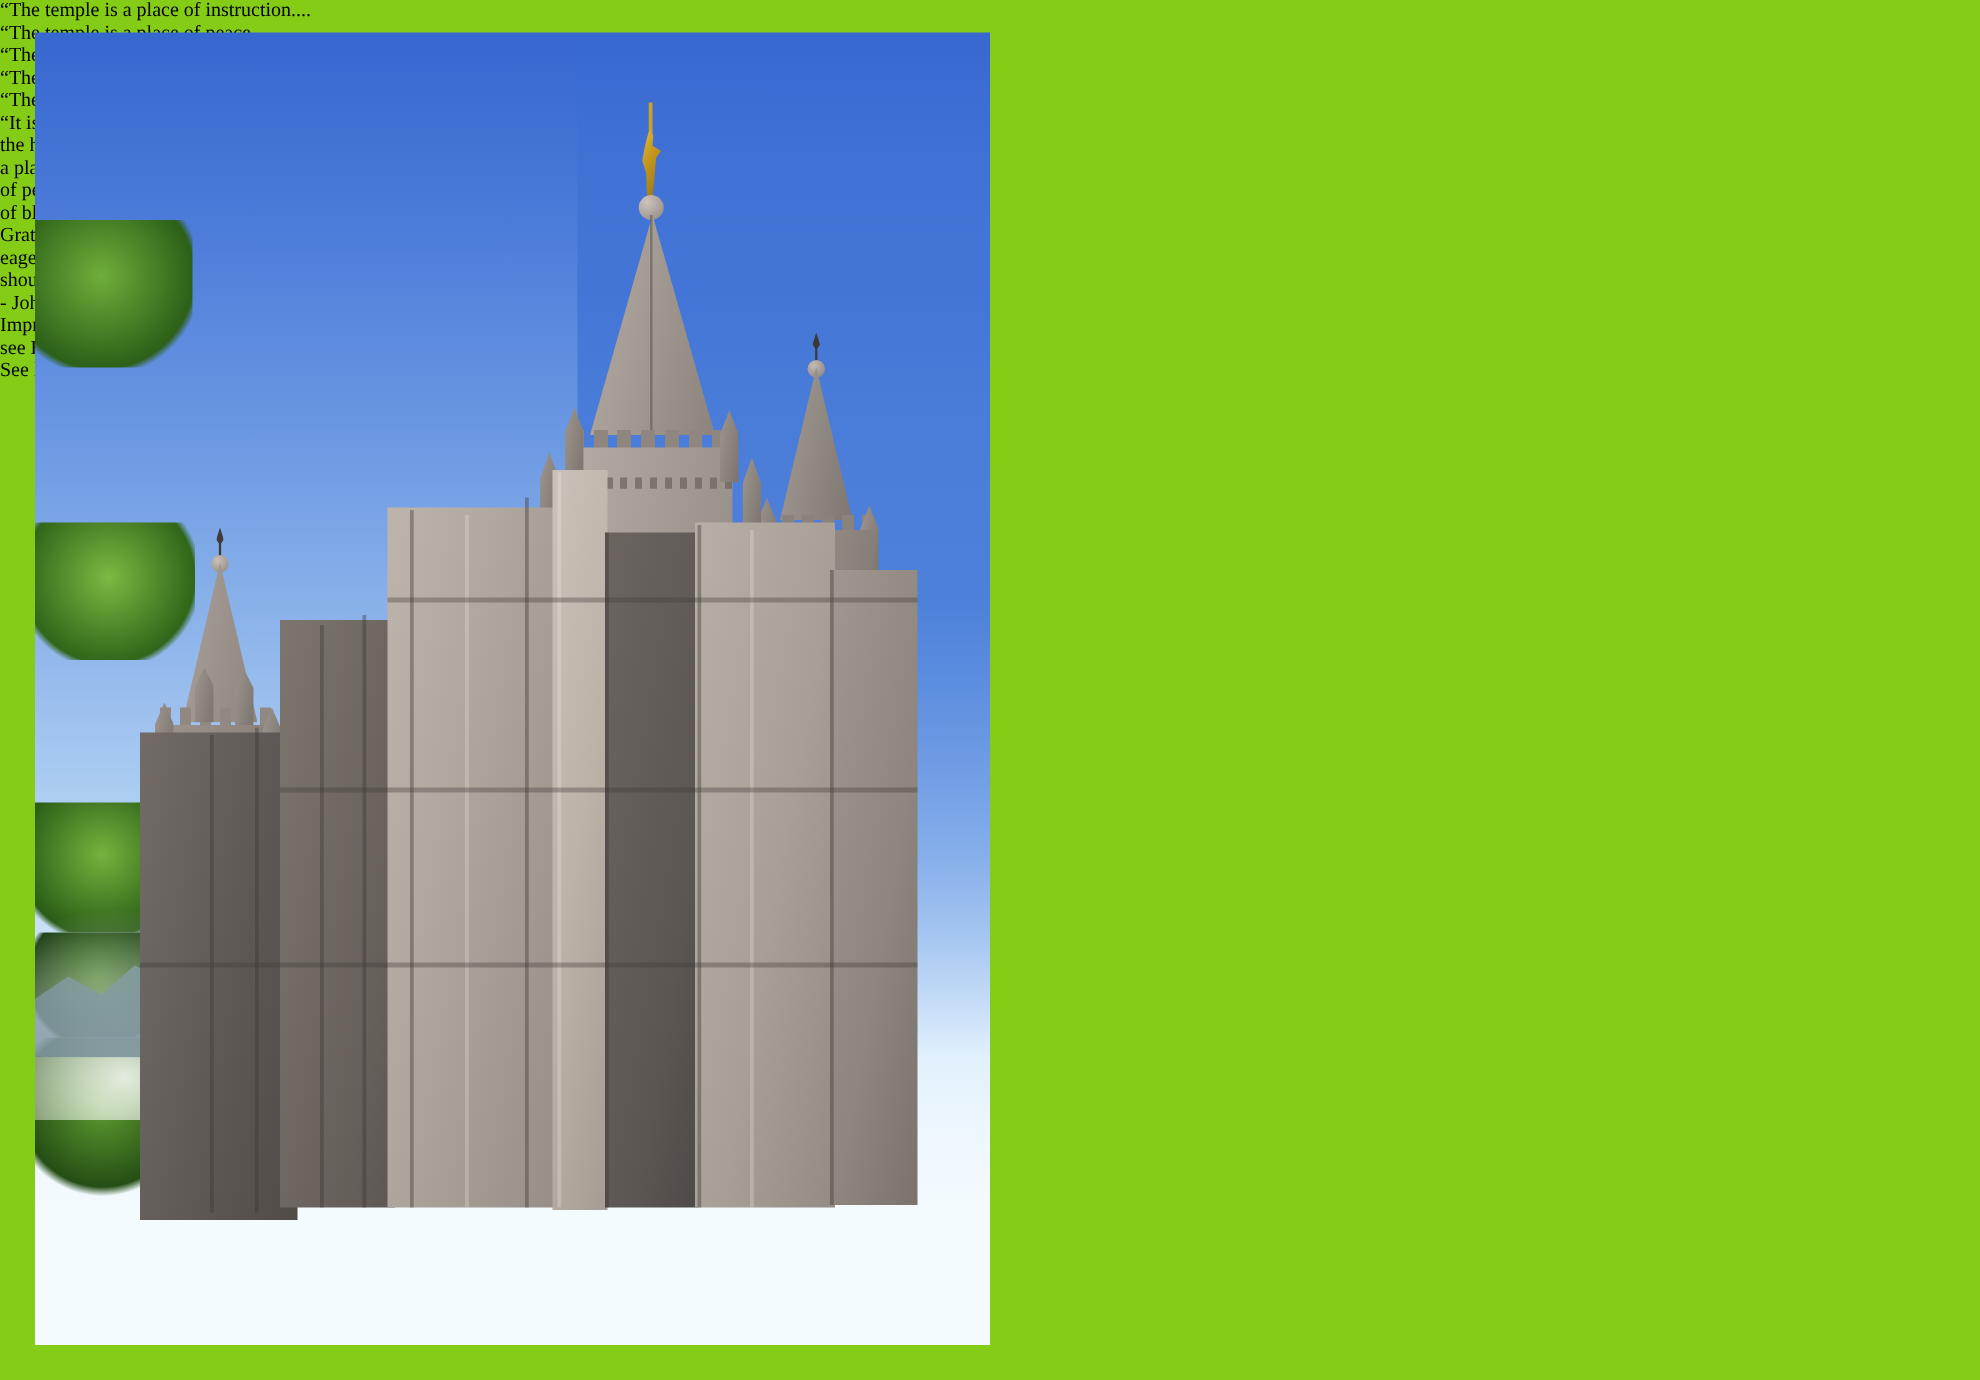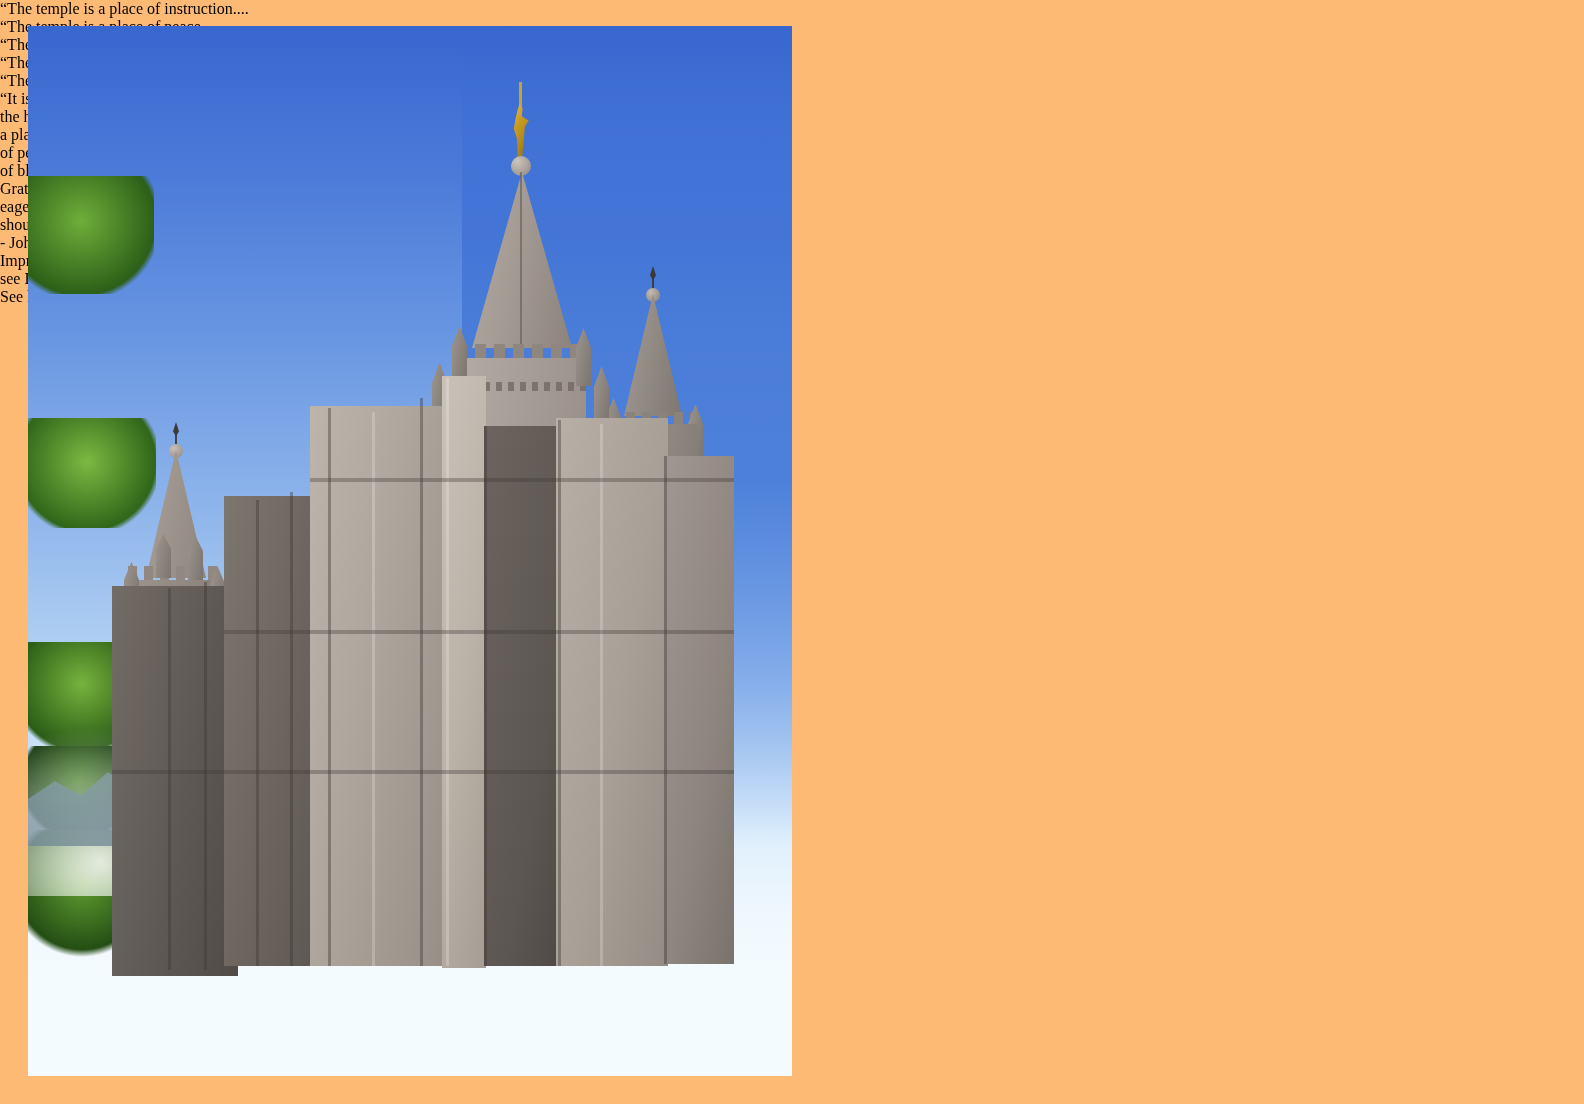--- a/index.html
+++ b/index.html
@@ -6,21 +6,21 @@
   body{
     width:1584px;height:1104px;overflow:hidden;
     background:#571709;
     font-family:"Liberation Serif", serif;
   }
 
   
   #poster{
     position:relative;
     width:1584px;height:1104px;
-    background:#fdba74;
+    background:#84cc16;
     box-sizing:border-box;
   }
 
   
   #photo{
     position:absolute;
     left:28px;top:26px;
     width:764px;height:1050px;
     overflow:hidden;
     background:linear-gradient(180deg,

